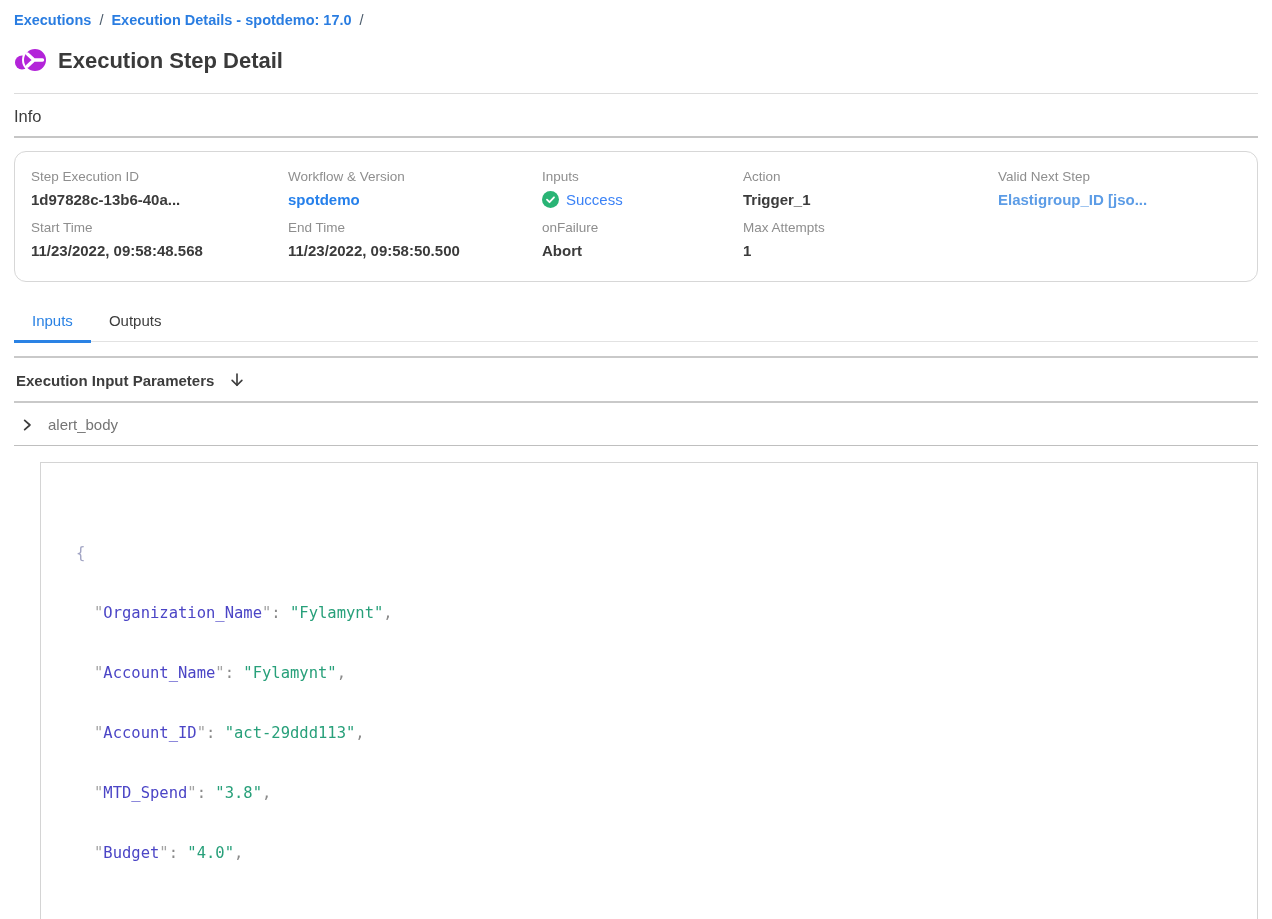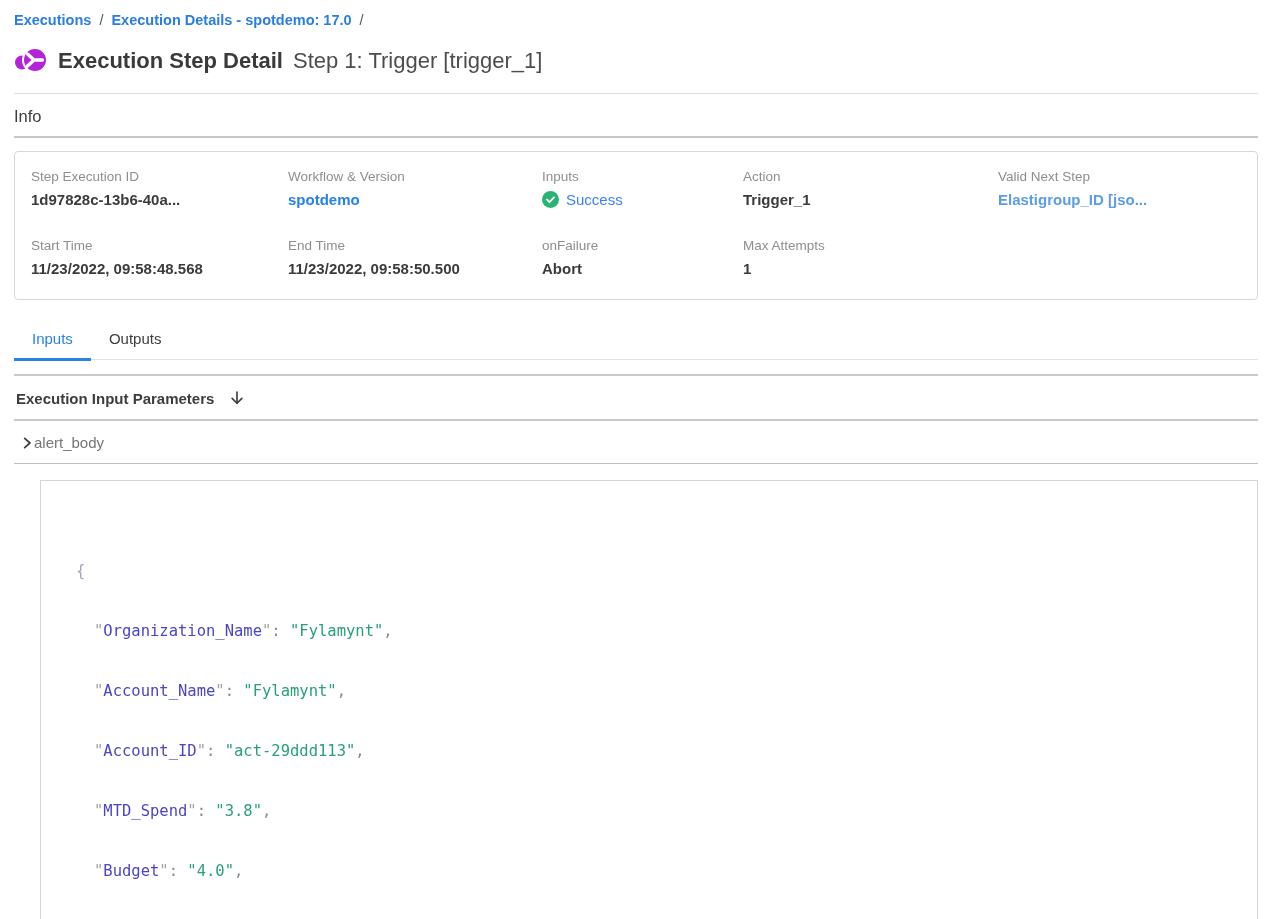--- a/index.html
+++ b/index.html
@@ -21,25 +21,25 @@
   .logo { width: 34px; height: 34px; margin-right: 10px; flex: 0 0 auto; }
   .page-title { font-size: 22px; font-weight: 700; color: #3a3a3a; }
   .page-subtitle { font-size: 22px; font-weight: 400; color: #4d4d4d; margin-left: 10px; }
   .rule-light { border: none; border-top: 1px solid #dcdcdc; margin-top: 15px; }
 
   
   .info-label { font-size: 16.5px; color: #3d3d3d; margin-top: 13px; }
   .rule-med { border: none; border-top: 2px solid #c6c6c6; margin-top: 10px; }
 
   .info-card {
-    margin-top: 13px; border: 1px solid #d7d7d7; border-radius: 4px;
+    margin-top: 13px; border: 1px solid #d7d7d7; border-radius: 12px;
     padding: 17px 10px 22px 16px;
   }
   .info-grid { display: grid; grid-template-columns: 257px 254px 201px 255px 1fr; }
-  .info-grid + .info-grid { margin-top: 30px; }
+  .info-grid + .info-grid { margin-top: 12px; }
   .field-label { font-size: 13.5px; color: #8e8e8e; }
   .field-value { font-size: 15px; font-weight: 700; color: #3b3b3b; margin-top: 7px; white-space: nowrap; }
   .field-value.link { color: #2680eb; cursor: pointer; }
   .field-value.link-light { color: #5c9ce6; font-weight: 600; cursor: pointer; }
   .status-line { display: flex; align-items: center; gap: 7px; font-weight: 400; color: #3b82f6; text-align: right; }
   .status-icon { width: 17px; height: 17px; flex: 0 0 auto; }
 
   
   .tabs { display: flex; margin-top: 21px; border-bottom: 1px solid #e2e2e2; }
   .tab { font-size: 15px; padding: 9px 18px 12px 18px; cursor: pointer; color: #3d3d3d; position: relative; }
@@ -49,21 +49,21 @@
   .rule-thick { border: none; border-top: 2px solid #c9c9c9; }
   .rule-thin { border: none; border-top: 1px solid #bfbfbf; }
   .mt14 { margin-top: 14px; }
 
   
   .params-header { display: flex; align-items: center; gap: 14px; padding: 13px 2px 12px 2px; }
   .params-title { font-size: 15px; font-weight: 700; color: #3d3d3d; }
   .arrow-down { width: 18px; height: 18px; cursor: pointer; }
 
   
-  .param-row { display: flex; align-items: center; padding: 13px 2px 12px 6px; cursor: pointer; }
+  .param-row { display: flex; align-items: center; gap: 14px; padding: 13px 2px 12px 6px; cursor: pointer; }
   .chev { width: 14px; height: 14px; flex: 0 0 auto; }
   .param-name { font-size: 15px; color: #757575; }
 
   
   .code-panel {
     margin: 16px 0 18px 26px; border: 1px solid #d4d4d4;
     padding: 40px 20px 28px 35px;
   }
   .code { font-family: "DejaVu Sans Mono", "Liberation Mono", monospace; font-size: 15.5px; line-height: 20px; white-space: pre; }
   .code-line.indent { padding-left: 18px; }
@@ -86,21 +86,20 @@
     <span class="sep">/</span>
   </div>
 
   <div class="title-row">
     <svg class="logo" viewBox="0 0 34 34">
       <circle cx="8" cy="18.5" r="7" fill="#b324d9"></circle>
       <circle cx="21" cy="16" r="12" fill="#b324d9" stroke="#ffffff" stroke-width="2"></circle>
       <path d="M28.5 16 L20 16 M20 16 L13.5 10 M20 16 L13.5 22" stroke="#ffffff" stroke-width="3.4" fill="none" stroke-linecap="round" stroke-linejoin="round"></path>
     </svg>
     <span class="page-title">Execution Step Detail</span>
-    <span class="page-subtitle">Step 1: Trigger [trigger_1]</span>
   </div>
 
   <hr class="rule-light">
 
   <div class="info-label">Info</div>
   <hr class="rule-med">
 
   <div class="info-card">
     <div class="info-grid">
       <div>

